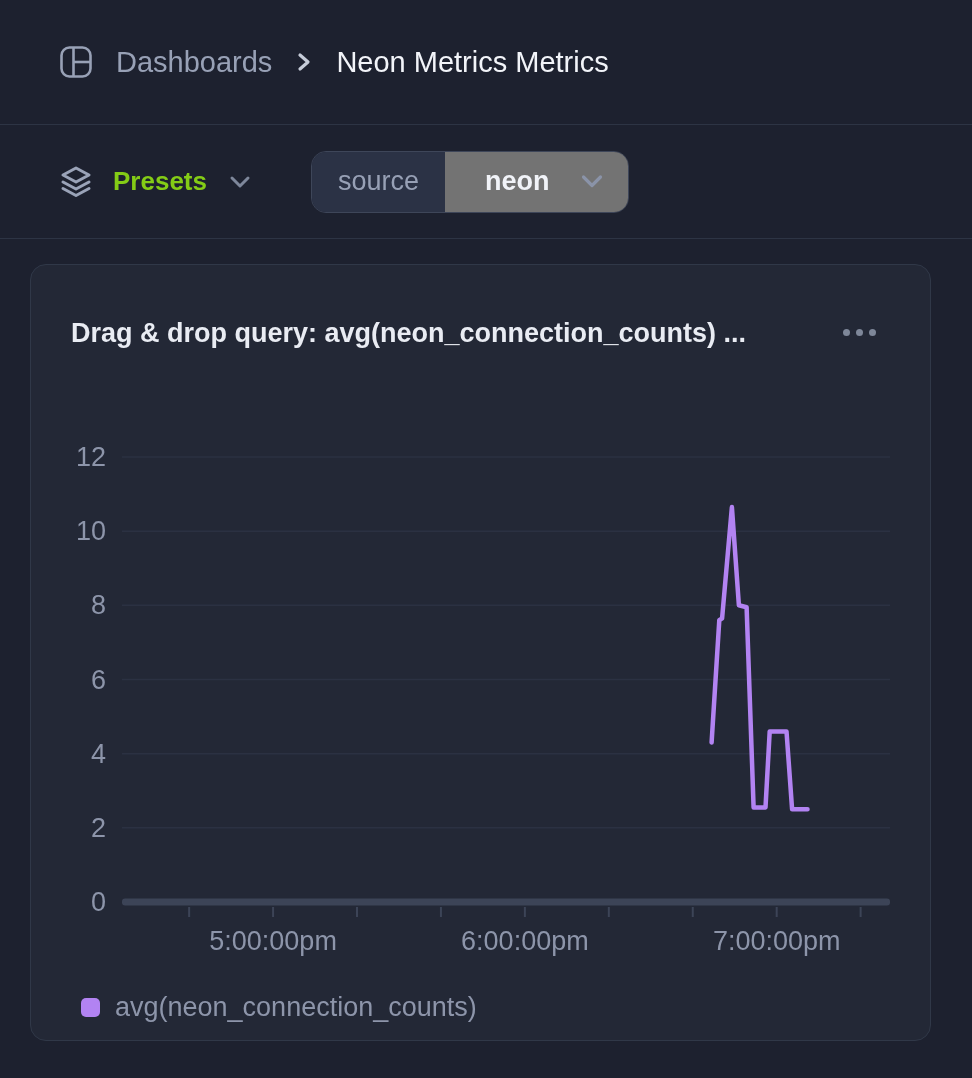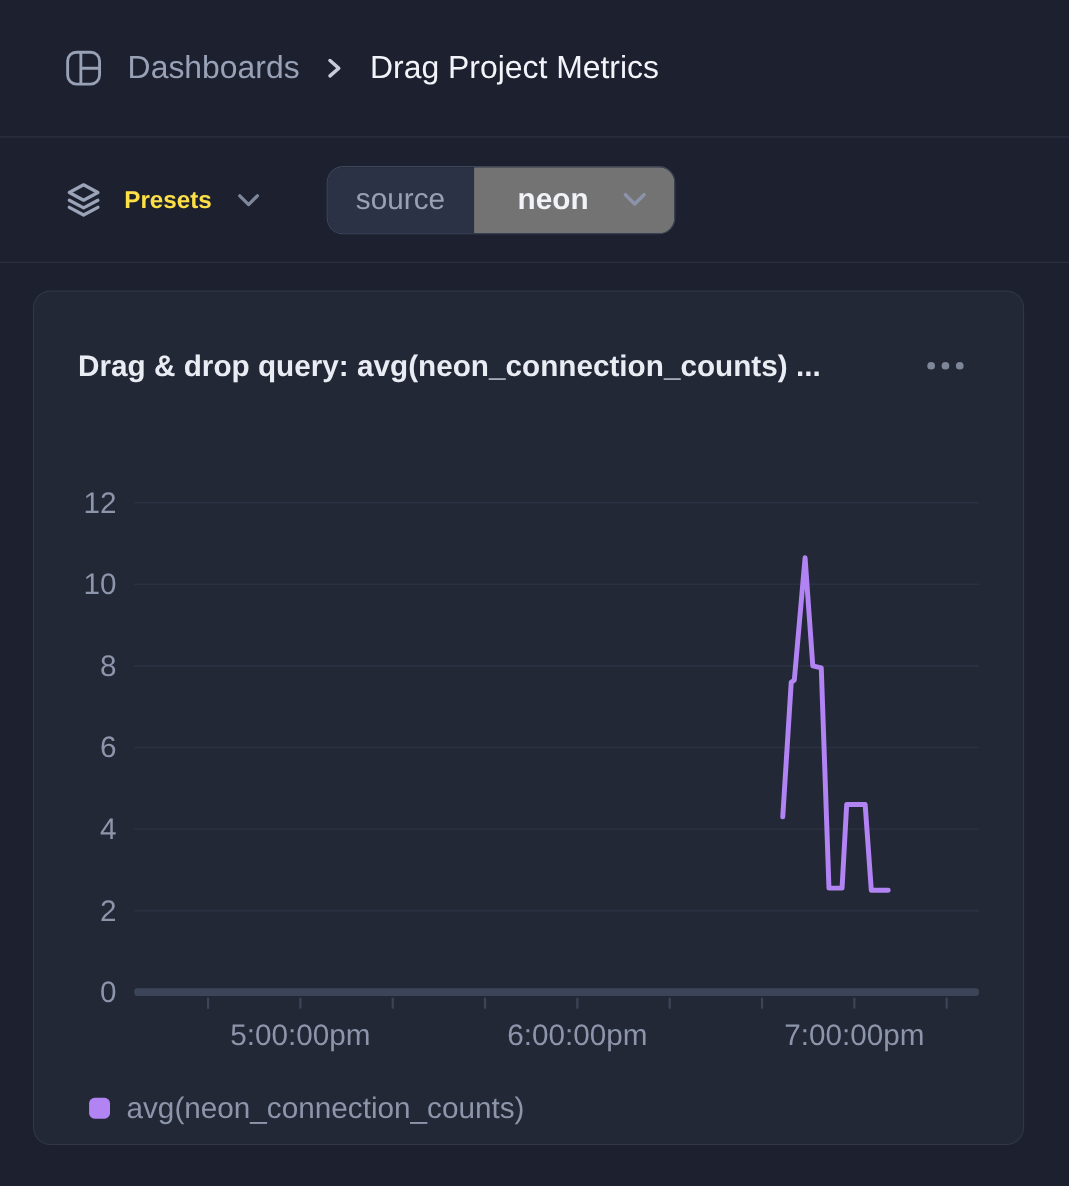--- a/index.html
+++ b/index.html
@@ -40,22 +40,22 @@
     padding-left: 57px;
     border-bottom: 1px solid #2d3444;
   }
   .presets-btn {
     display: flex;
     align-items: center;
     gap: 18px;
     cursor: pointer;
   }
   .presets-label {
-    color: #fde047;
-    font-size: 22px;
+    color: #84cc16;
+    font-size: 26px;
     font-weight: 600;
     margin-right: 4px;
   }
   .filter-pill {
     margin-left: 60px;
     height: 62px;
     display: flex;
     align-items: stretch;
     border: 1.5px solid #3e4659;
     border-radius: 15px;
@@ -155,21 +155,21 @@
       <line x1="15.5" y1="4" x2="15.5" y2="32" stroke="#98a1b6" stroke-width="2.6"></line>
       <line x1="15.5" y1="18" x2="32" y2="18" stroke="#98a1b6" stroke-width="2.6"></line>
     </svg>
   </span>
   <span class="crumb-link">Dashboards</span>
   <span class="crumb-sep">
     <svg width="16" height="24" viewBox="0 0 16 24" fill="none">
       <path d="M4 5 L12 12 L4 19" stroke="#c6ccd9" stroke-width="3.2" stroke-linecap="round" stroke-linejoin="round"></path>
     </svg>
   </span>
-  <span class="page-title">Drag Project Metrics</span>
+  <span class="page-title">Neon Metrics Metrics</span>
 </div>
 
 <div class="toolbar">
   <div class="presets-btn">
     <span style="display:flex">
       <svg width="38" height="38" viewBox="0 0 38 38" fill="none">
         <path d="M19 5 L32 12 L19 19 L6 12 Z" stroke="#9aa3b8" stroke-width="3" stroke-linejoin="round"></path>
         <path d="M6 19 L19 26 L32 19" stroke="#9aa3b8" stroke-width="3" stroke-linecap="round" stroke-linejoin="round"></path>
         <path d="M6 25.5 L19 32.5 L32 25.5" stroke="#9aa3b8" stroke-width="3" stroke-linecap="round" stroke-linejoin="round"></path>
       </svg>

